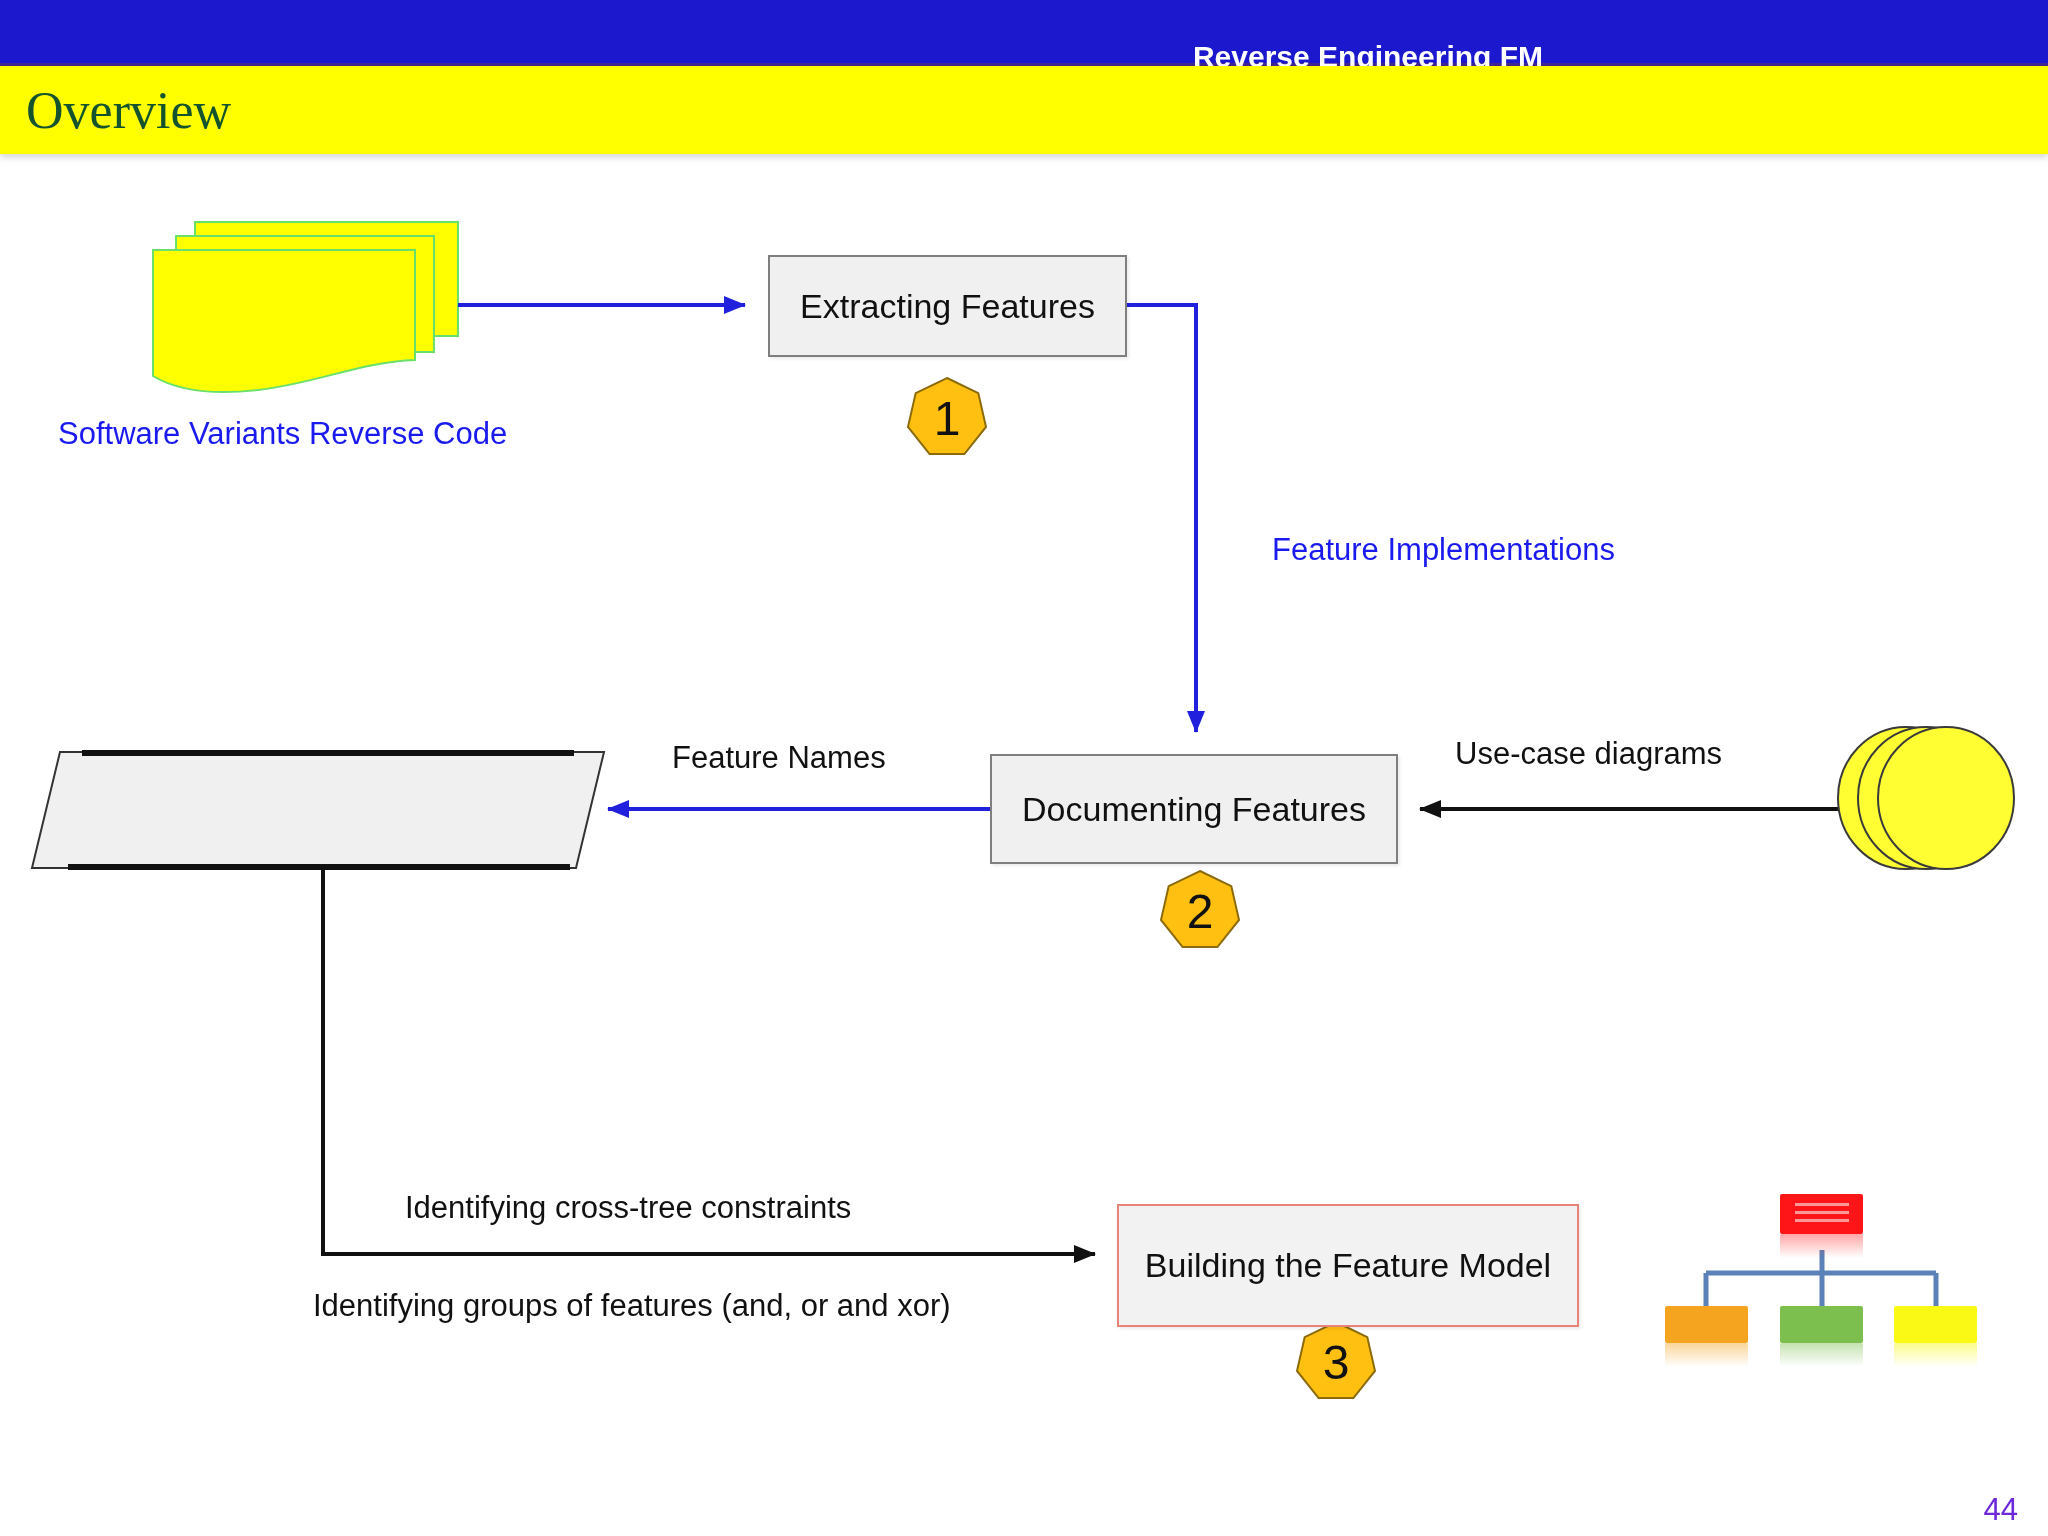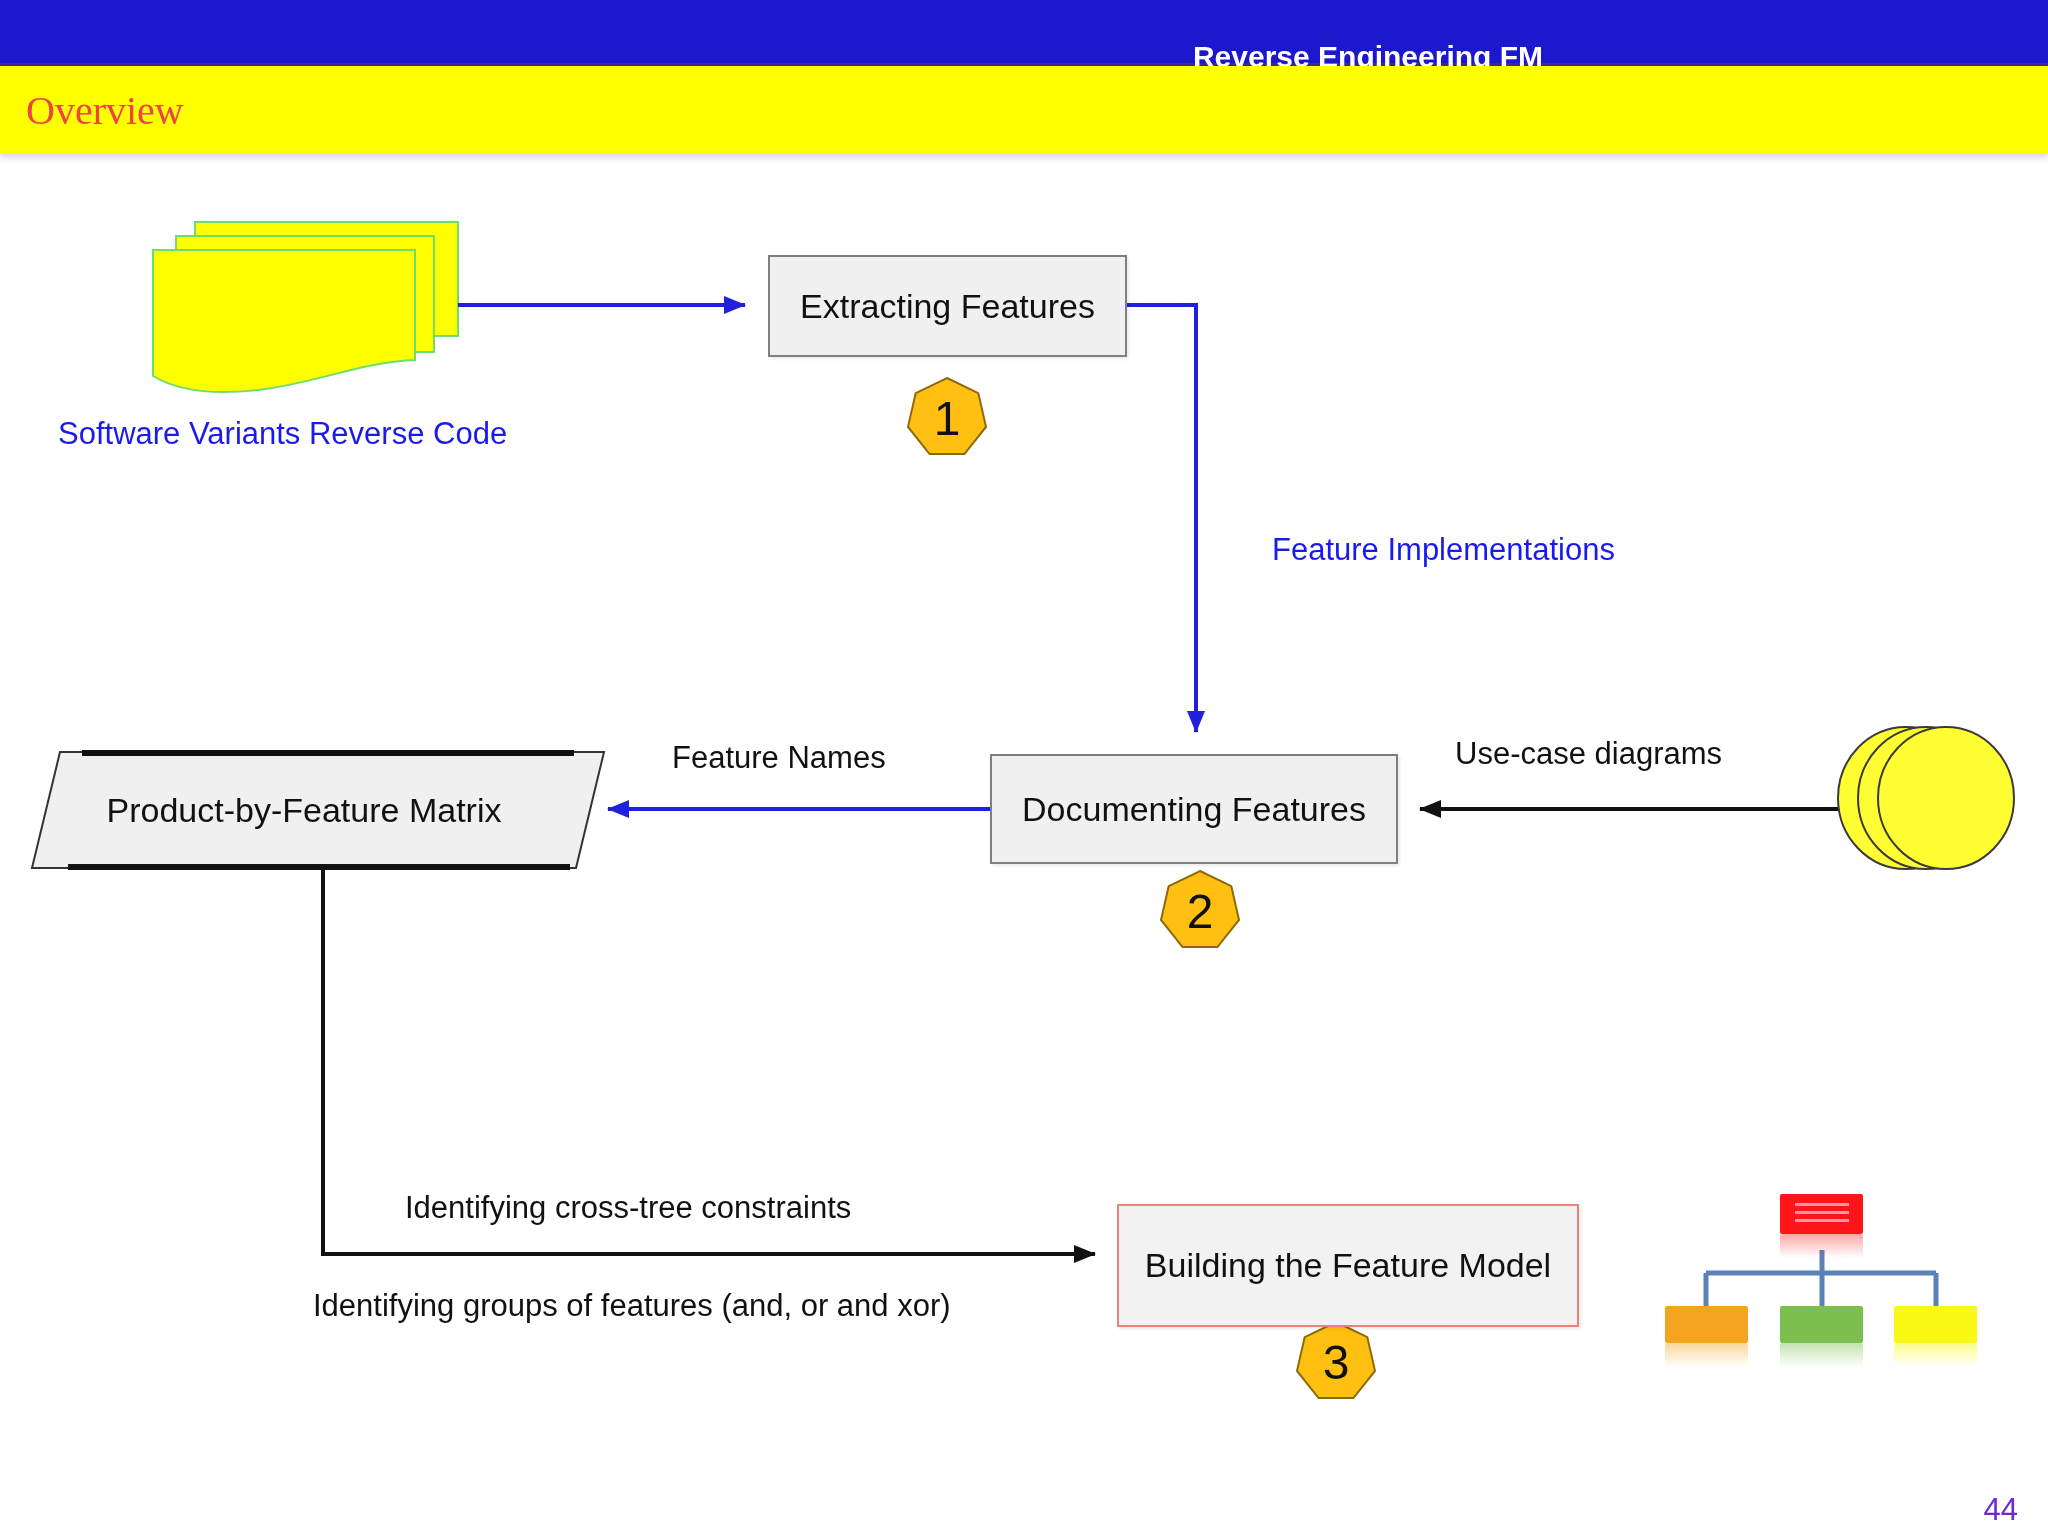--- a/index.html
+++ b/index.html
@@ -15,21 +15,21 @@
   .topbar-title{
     position:absolute;left:1368px;top:0;height:63px;transform:translateX(-50%);
     display:flex;align-items:center;color:#ffffff;font-size:30px;font-weight:bold;white-space:nowrap;margin-top:25px;
   }
   .sectionbar{
     position:absolute;left:0;top:66px;width:2048px;height:88px;background:#ffff00;
     box-shadow:0 4px 6px rgba(0,0,0,.14);
   }
   .section-title{
     position:absolute;left:26px;top:0;height:88px;display:flex;align-items:center;
-    font-family:"Liberation Serif","DejaVu Serif",serif;font-size:40px;color:#ef4444;white-space:nowrap;
+    font-family:"Liberation Serif","DejaVu Serif",serif;font-size:52px;color:#14532d;white-space:nowrap;
   }
   
   .shape-layer{position:absolute;left:0;top:0;width:2048px;height:1536px;z-index:1;}
   
   .proc-box{
     position:absolute;box-sizing:border-box;background:#f0f0f0;border:2px solid #7f7f7f;
     display:flex;align-items:center;justify-content:center;font-size:34px;color:#111111;
     white-space:nowrap;z-index:2;box-shadow:2px 2px 3px rgba(0,0,0,.08);
   }
   .box-extracting{left:768px;top:255px;width:359px;height:102px;}
@@ -146,21 +146,20 @@
 
   <div class="proc-box box-extracting">
     <span>Extracting Features</span>
   </div>
   <div class="proc-box box-documenting">
     <span>Documenting Features</span>
   </div>
   <div class="proc-box box-building">
     <span>Building the Feature Model</span>
   </div>
-  <div class="matrix-label">Product-by-Feature Matrix</div>
 
   <div class="flabel blue lbl-source">Software Variants Reverse Code</div>
   <div class="flabel blue lbl-featimpl">Feature Implementations</div>
   <div class="flabel lbl-featnames">Feature Names</div>
   <div class="flabel lbl-usecase">Use-case diagrams</div>
   <div class="flabel lbl-crosstree">Identifying cross-tree constraints</div>
   <div class="flabel lbl-groups">Identifying groups of features (and, or and xor)</div>
 
   <div class="badge-num badge1">1</div>
   <div class="badge-num badge2">2</div>

